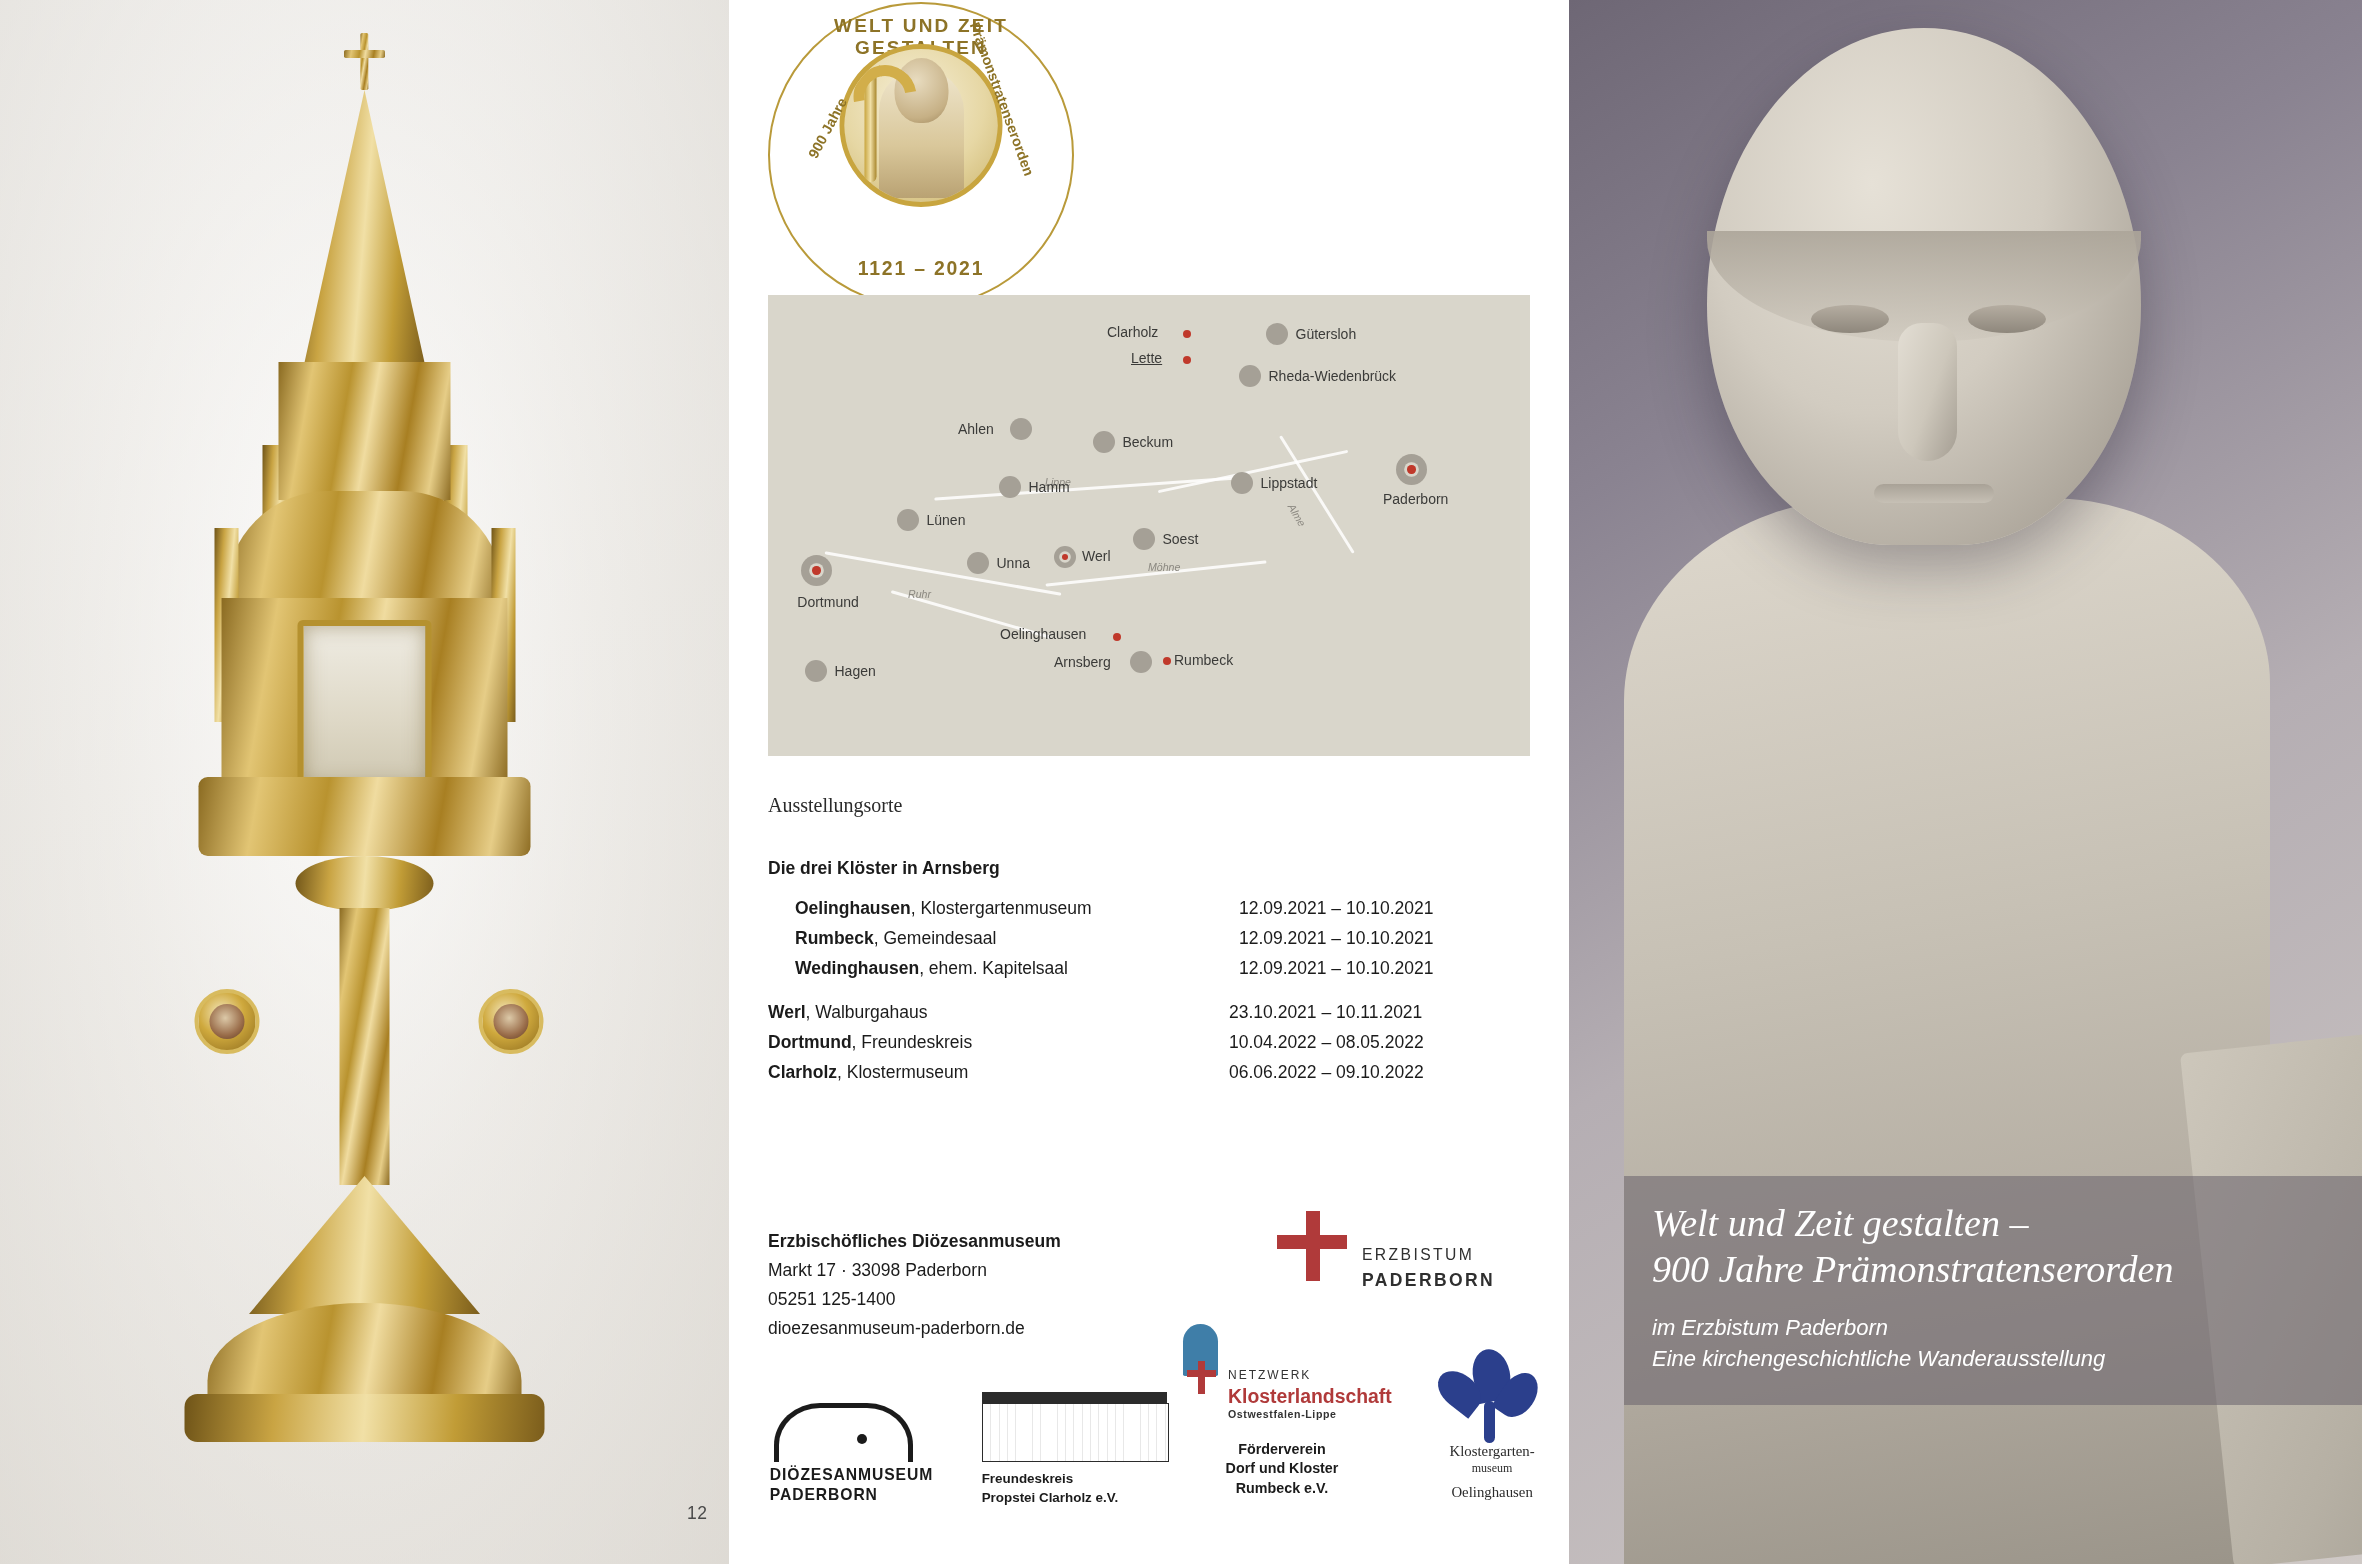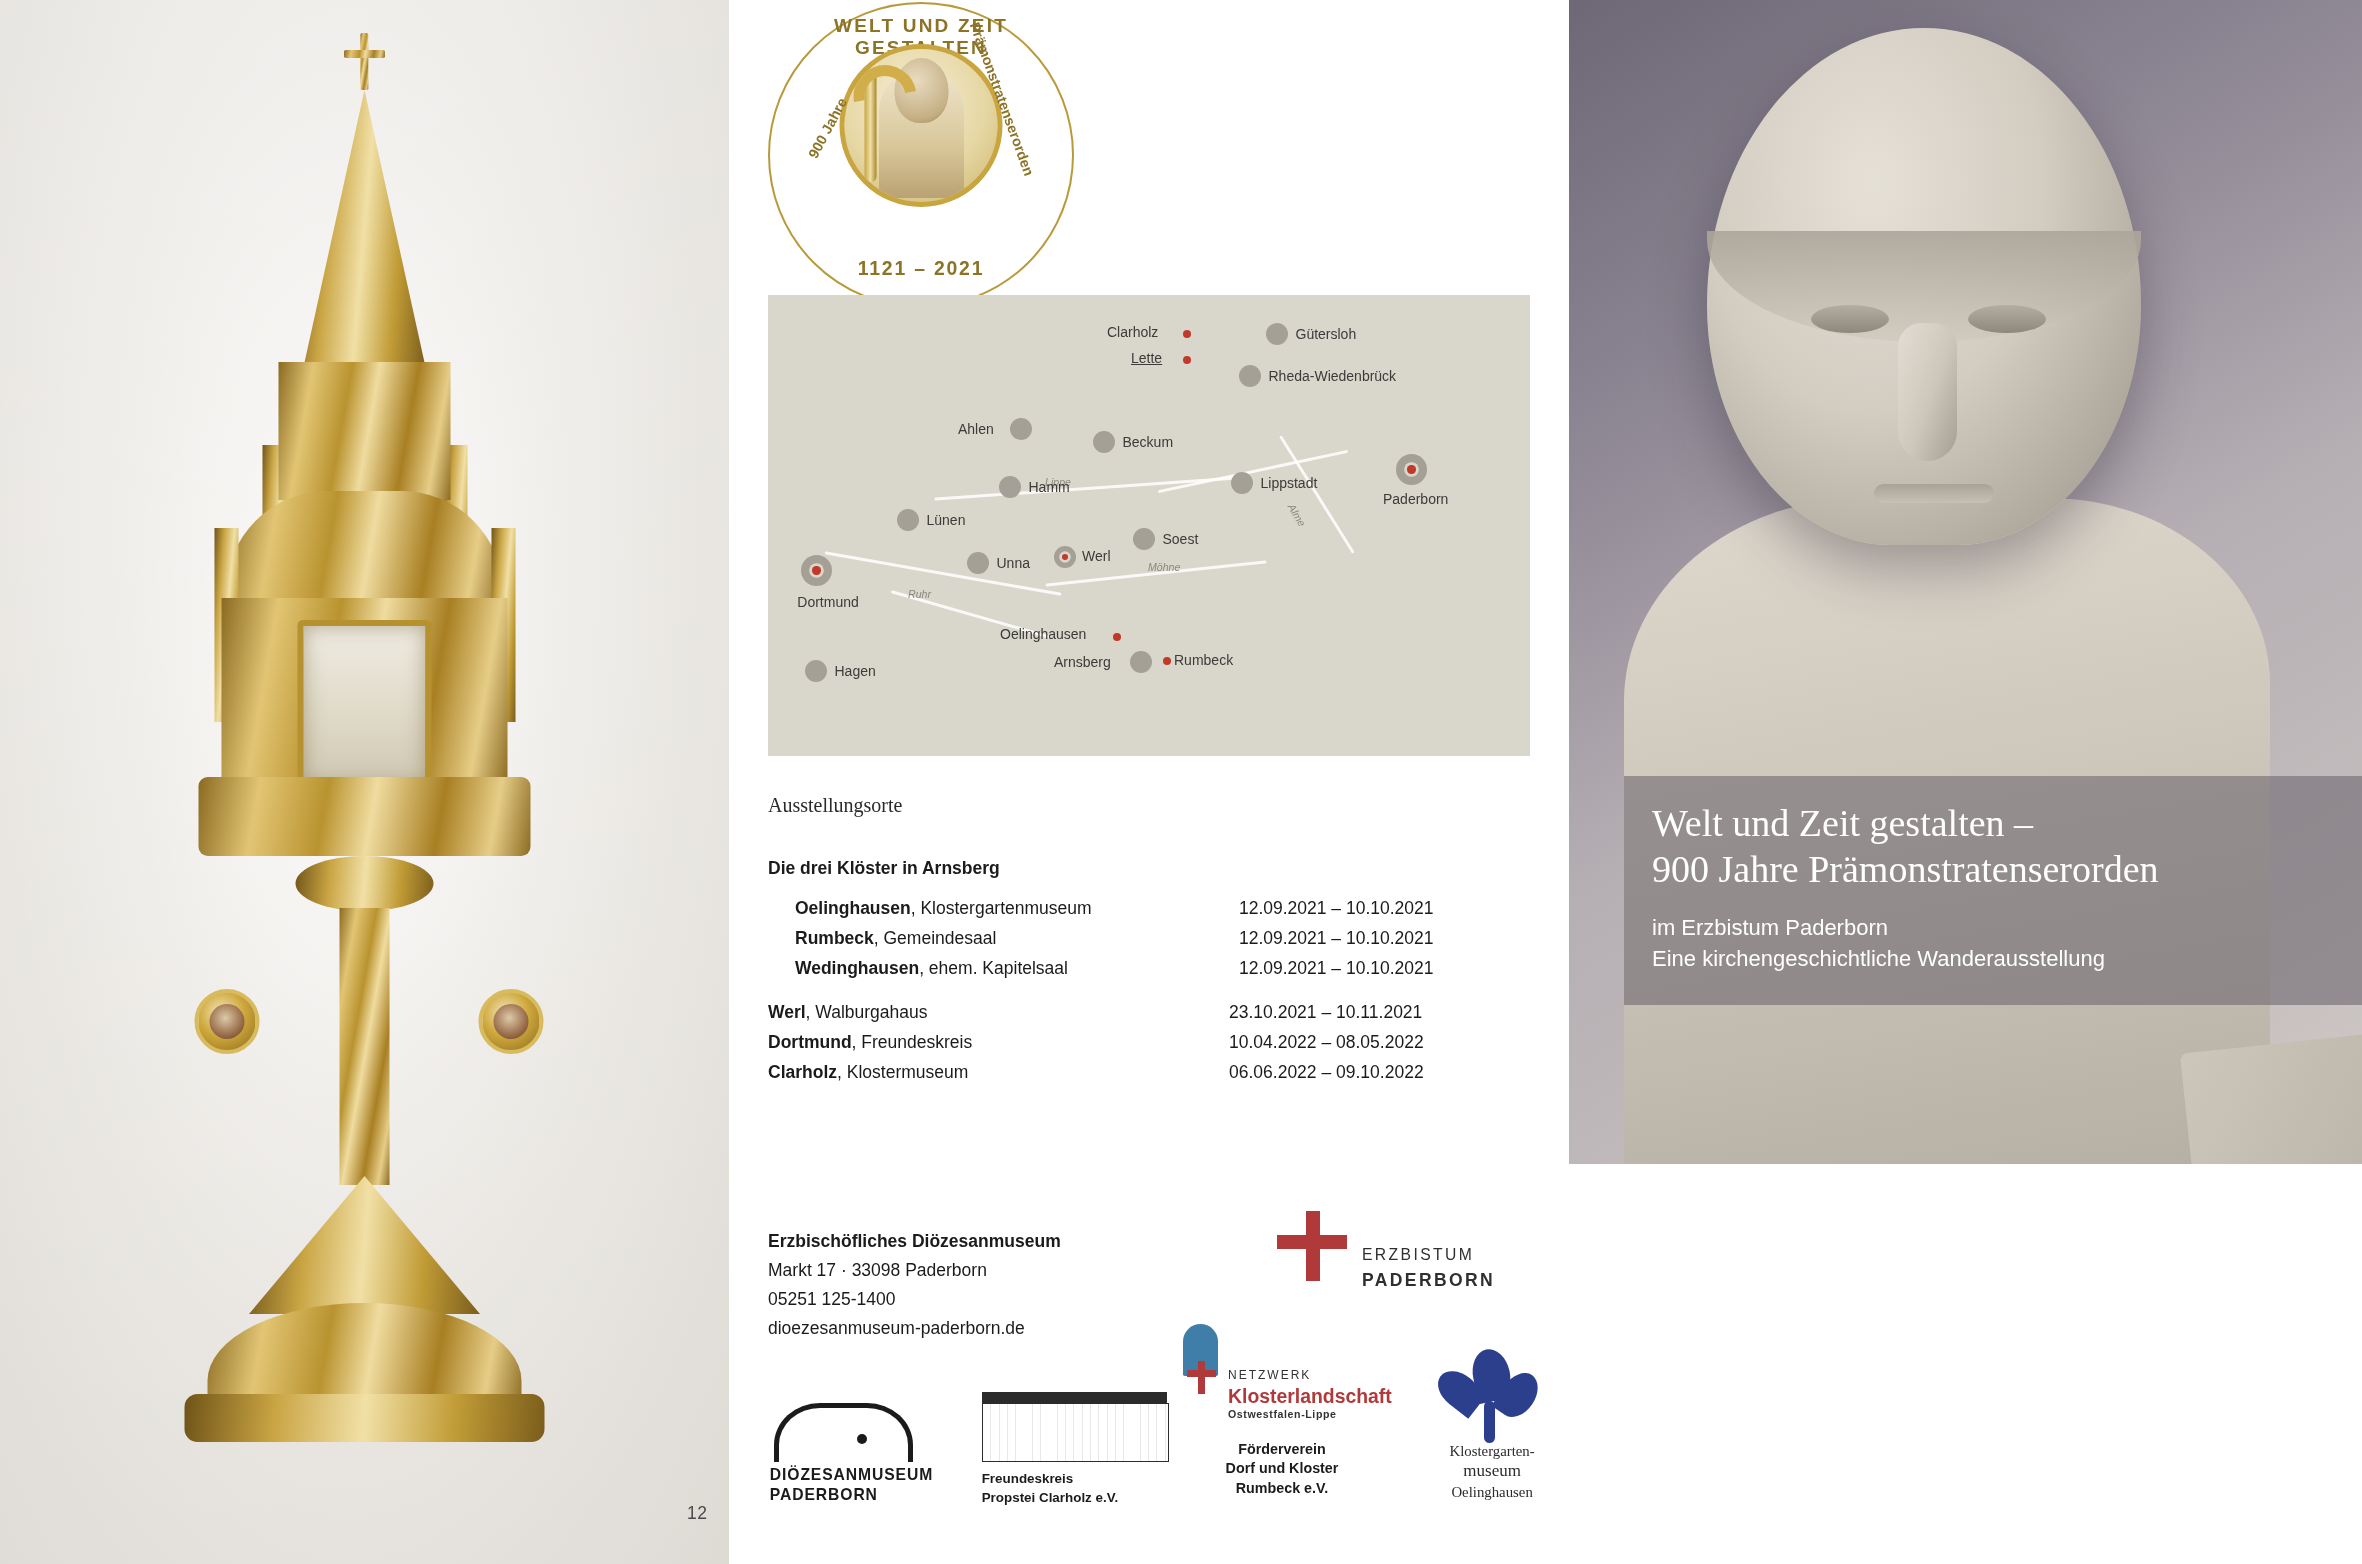--- a/index.html
+++ b/index.html
@@ -282,21 +282,21 @@
   .foerder {
     position: absolute; left: 456px; top: 1440px; width: 194px;
     font-size: 14.3px; font-weight: bold; line-height: 19.4px; color: #1b1b1b; text-align: center;
   }
 
   .logo-kloster { position: absolute; left: 683px; top: 1347px; width: 166px; height: 166px; }
   .kl-petal {
     position: absolute; background: #2b3f8c; border-radius: 50% 50% 50% 0;
   }
   .kl-t1 { position: absolute; left: -7.4px; top: 96px; width: 175px; text-align: center; font-size: 14.8px; font-family:"Liberation Serif",serif; color: #2b2b2b; }
-  .kl-t2 { position: absolute; left: -7.4px; top: 114px; width: 175px; text-align: center; font-size: 17px; font-family:"Liberation Serif",serif; color: #2b2b2b; }
+  .kl-t2 { position: absolute; left: -7.4px; top: 114px; width: 175px; text-align: center; font-size: 12px; font-family:"Liberation Serif",serif; color: #2b2b2b; }
   .kl-t3 { position: absolute; left: -7.4px; top: 137px; width: 175px; text-align: center; font-size: 14.8px; font-family:"Liberation Serif",serif; color: #2b2b2b; }
 
   .logo-dioezesan { position: absolute; left: 39px; top: 1403px; width: 185px; height: 120px; }
   .dz-shape {
     position: absolute; left: 5.5px; top: 0; width: 129px; height: 54px;
     border: 5.5px solid #1b1b1b;
     border-radius: 46px 46px 0 0 / 42px 42px 0 0;
     border-bottom: none;
   }
   .dz-notch { position: absolute; left: 48px; top: 0; width: 31px; height: 24px; background: #ffffff; }
@@ -314,23 +314,24 @@
     position: absolute; left: 3.7px; top: -9.2px; width: 185px; height: 13px;
     background: #2b2b2b;
   }
   .cl-t1 { position: absolute; left: 3.7px; top: 70px; font-size: 13.4px; font-weight: bold; color: #1b1b1b; }
   .cl-t2 { position: absolute; left: 3.7px; top: 89px; font-size: 13.4px; font-weight: bold; color: #1b1b1b; }
 
   
   .right-panel {
     position: relative;
     flex: 1 1 auto;
-    height: 1164px;
+    height: 1564px;
     overflow: hidden;
     background: linear-gradient(150deg,#6e6775 0%, #8a8391 25%, #b5aeb3 55%, #cfc9c6 100%);
+    font-style: italic;
   }
   .sculpture {
     position: absolute;
     inset: 0;
     background:
       radial-gradient(ellipse at 42% 22%, rgba(226,221,212,0.95) 0%, rgba(190,184,176,0.6) 28%, rgba(0,0,0,0) 60%),
       radial-gradient(ellipse at 75% 75%, rgba(225,222,216,0.75) 0%, rgba(0,0,0,0) 55%),
       linear-gradient(160deg,#5f586a 0%, #857e8d 22%, #b3aca f 0%, #b9b2b4 55%, #d6d1cb 100%);
   }
   .head {

